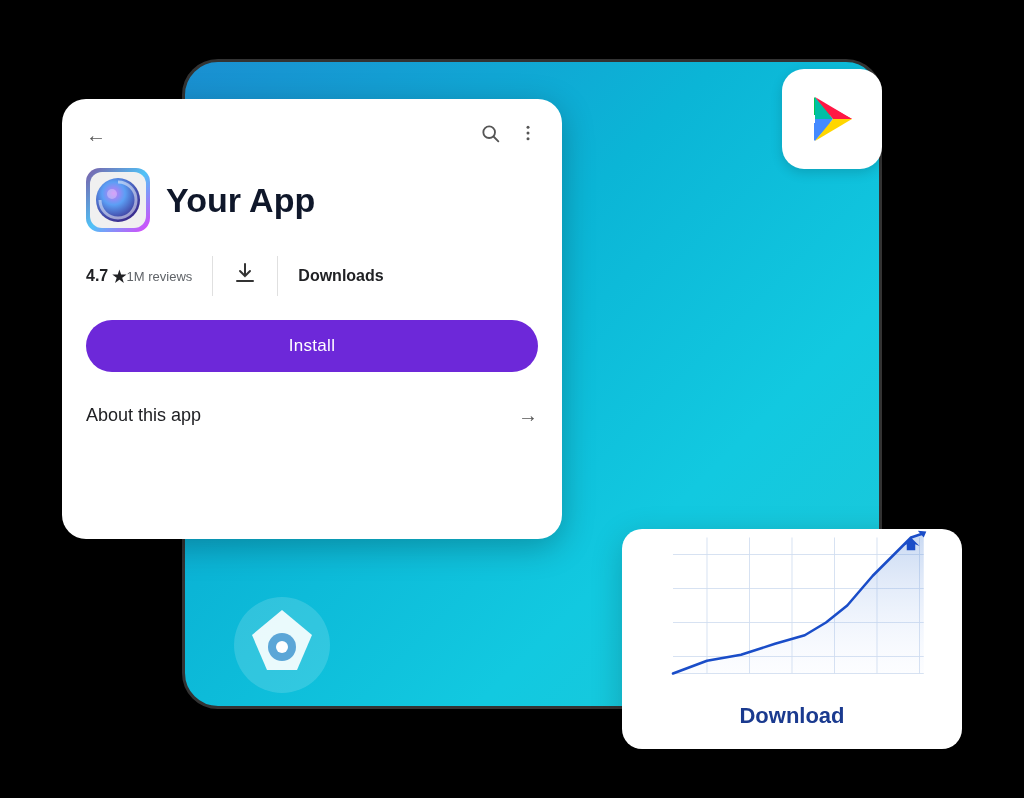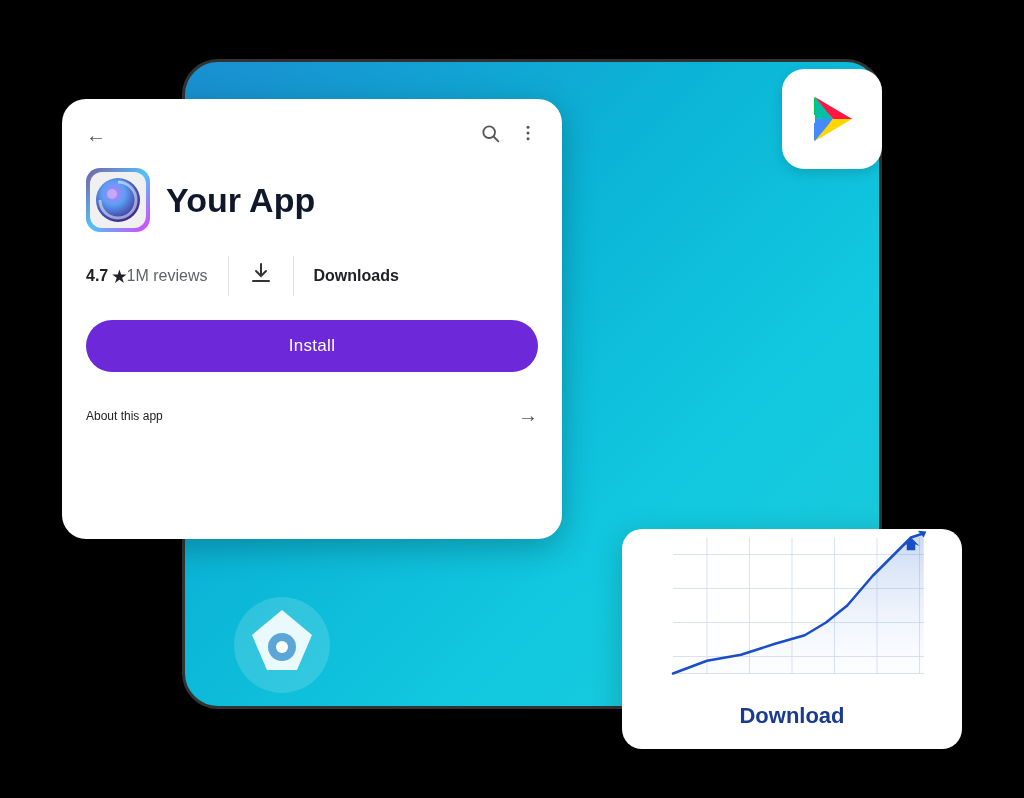--- a/index.html
+++ b/index.html
@@ -136,21 +136,21 @@
     .stat-value {
       font-size: 16px;
       font-weight: 600;
       color: #202124;
       display: flex;
       align-items: center;
       gap: 4px;
     }
 
     .stat-label {
-      font-size: 16px;
+      font-size: 13px;
       color: #5f6368;
     }
 
     .star {
       color: #202124;
       font-size: 16px;
     }
 
     .download-icon-stat {
       font-size: 22px;
@@ -173,21 +173,21 @@
     }
 
     .about-row {
       display: flex;
       align-items: center;
       justify-content: space-between;
       padding: 8px 0;
     }
 
     .about-label {
-      font-size: 12px;
+      font-size: 18px;
       font-weight: 500;
       color: #202124;
     }
 
     .about-arrow {
       font-size: 20px;
       color: #555;
     }
 
     

